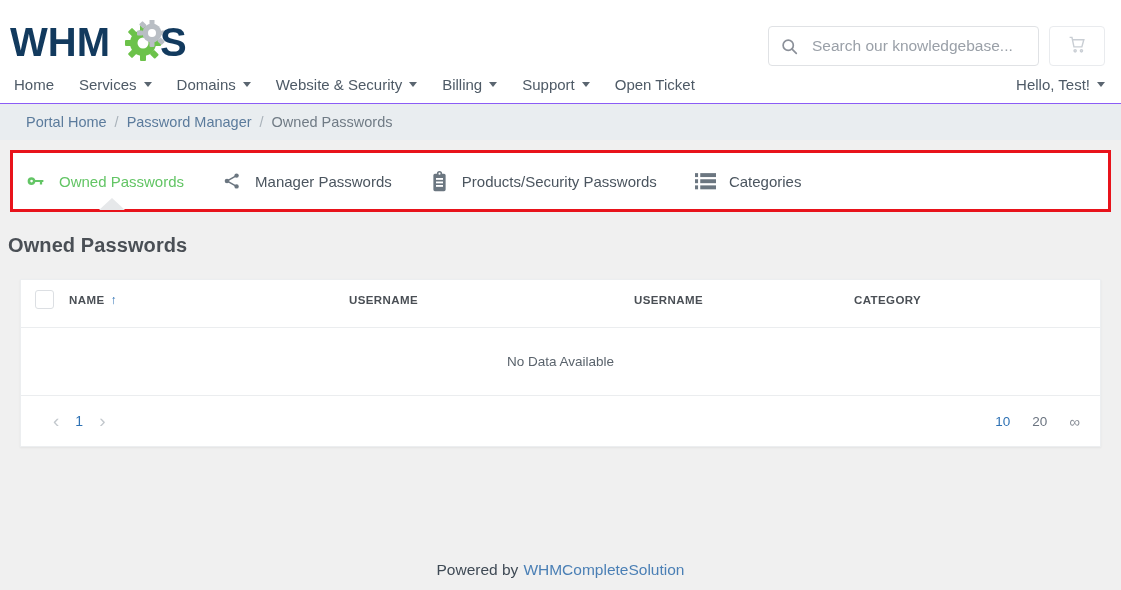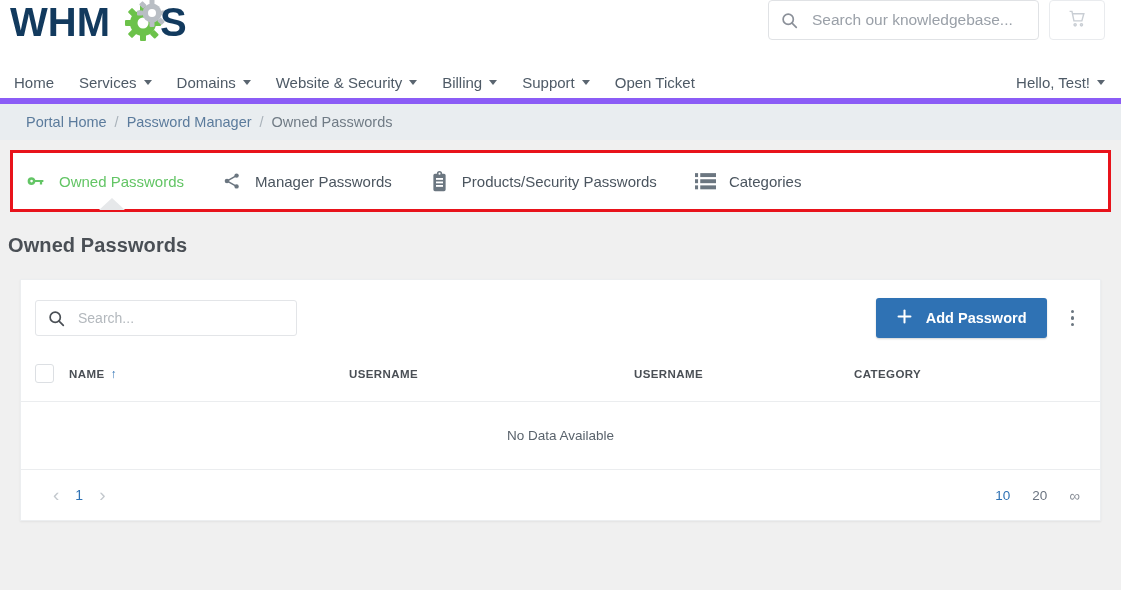--- a/index.html
+++ b/index.html
@@ -8,21 +8,21 @@
     width: 1121px; height: 590px;
     background: #f0f0f0;
     font-family: "Liberation Sans", sans-serif;
     overflow: hidden;
   }
   .page { position: relative; width: 1121px; height: 590px; background: #f0f0f0; }
 
   
   .masthead {
     height: 66px; background: #ffffff;
-    display: flex; align-items: flex-start; padding: 0 16px 0 10px;
+    display: flex; align-items: flex-end; padding: 0 16px 0 10px;
   }
   .logo { display: flex; align-items: center; height: 46px; }
   .logo svg { display: block; }
 
   .masthead-right { margin-left: auto; display: flex; align-items: center; gap: 10px; }
   .kb-search {
     width: 271px; height: 40px; border: 1px solid #e0e2e5; border-radius: 4px;
     background: #fff; display: flex; align-items: center; padding: 0 12px;
   }
   .kb-search .mag { color: #8b9099; margin-right: 12px; display: flex; }
@@ -33,21 +33,21 @@
   .kb-search input::placeholder { color: #9aa0a8; }
   .cart-btn {
     width: 56px; height: 40px; border: 1px solid #e9ebee; border-radius: 4px;
     background: #fff; display: flex; align-items: center; justify-content: center;
     color: #c9ced4; cursor: pointer;
   }
 
   
   .navbar {
     height: 38px; background: #fff; display: flex; align-items: center;
-    padding: 0 16px 0 14px; border-bottom: 6px solid #8b5cf6;
+    padding: 0 16px 0 14px; border-bottom: 1px solid #8b5cf6;
   }
   .nav-item {
     font-size: 15px; color: #4e5a66; margin-right: 25px;
     display: flex; align-items: center; gap: 7px; cursor: pointer; white-space: nowrap;
   }
   .nav-item:last-child { margin-right: 0; }
   .caret-d {
     width: 0; height: 0; border-left: 4.5px solid transparent;
     border-right: 4.5px solid transparent; border-top: 5px solid #5a6570;
   }
@@ -320,48 +320,20 @@
 
       <span class="tab-caret"></span>
     </div>
   </div>
 
   <div class="page-heading">Owned Passwords</div>
 
   <div class="card-area">
     <div class="card">
 
-      <div class="card-toolbar">
-        <div class="tbl-search">
-          <span class="mag">
-            <svg width="17" height="17" viewBox="0 0 20 20">
-                <circle cx="8.5" cy="8.5" r="6" fill="none" stroke="currentColor" stroke-width="2"></circle>
-                <line x1="13" y1="13" x2="18" y2="18" stroke="currentColor" stroke-width="2" stroke-linecap="round"></line>
-              </svg>
-          </span>
-          <input type="text" placeholder="Search..." style="">
-        </div>
-
-        <div class="toolbar-right">
-          <button class="btn-primary">
-            <span>
-              <svg width="17" height="17" viewBox="0 0 20 20" stroke="currentColor" stroke-width="2.4" stroke-linecap="round">
-                <line x1="10" y1="3" x2="10" y2="17"></line>
-                  <line x1="3" y1="10" x2="17" y2="10"></line>
-              </svg>
-            </span>
-            <span>Add Password</span>
-          </button>
-          <div class="kebab">
-            <i></i>
-            <i></i>
-            <i></i>
-          </div>
-        </div>
-      </div>
 
       <table>
         <thead>
           <tr>
             <th class="th-check">
               <span class="chk"></span>
             </th>
             <th class="col-name">
               <span>NAME</span><span class="sort-arrow">↑</span>
             </th>
@@ -390,14 +362,18 @@
         <div class="pg-right">
           <span class="pp active">10</span>
           <span class="pp">20</span>
           <span class="pp inf">∞</span>
         </div>
       </div>
 
     </div>
   </div>
 
+  <div class="footer">
+    <span>Powered by</span>
+    <a>WHMCompleteSolution</a>
+  </div>
 
 </div>
 
 </body></html>

